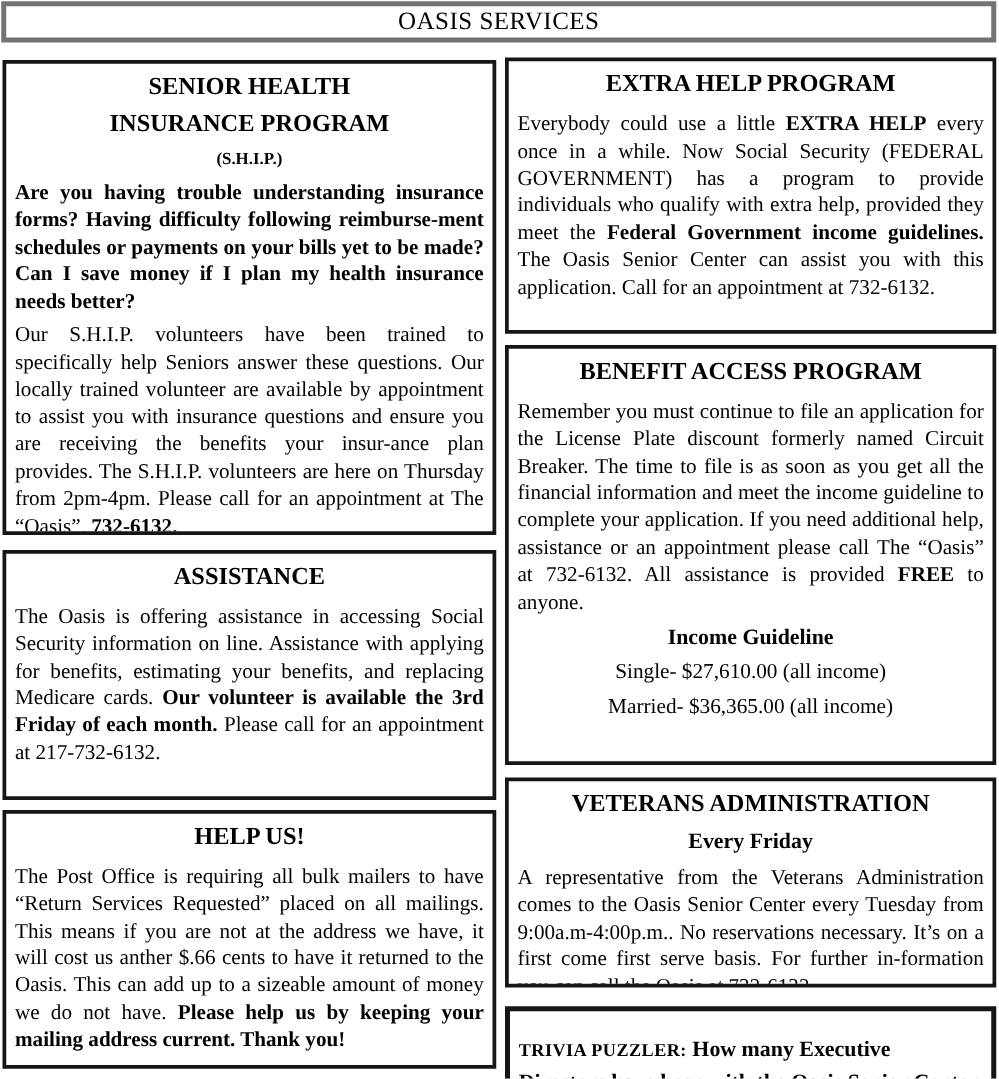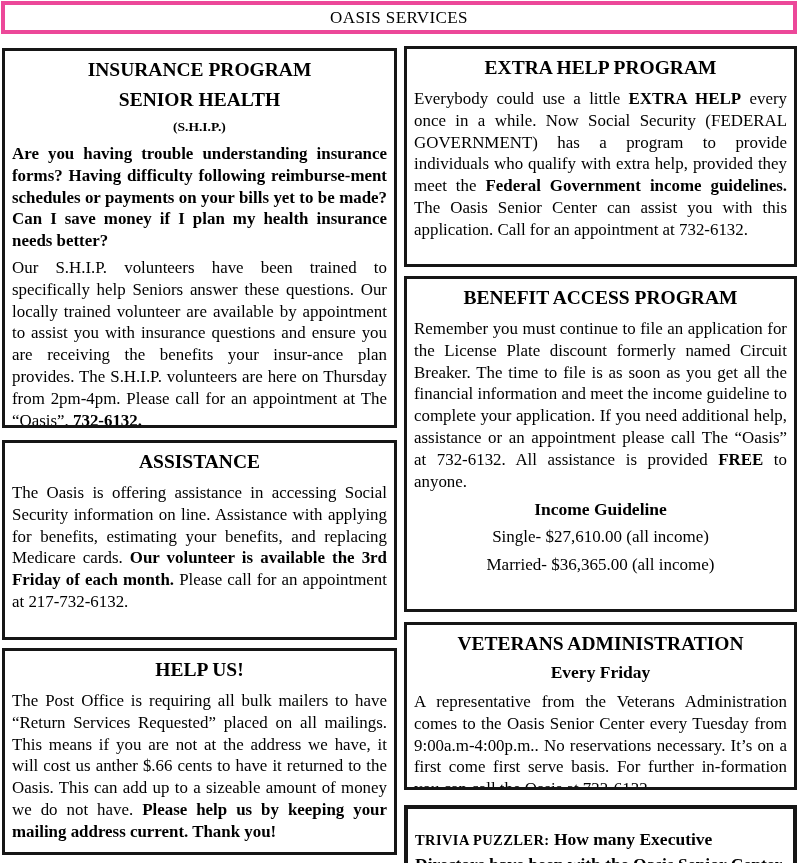--- a/index.html
+++ b/index.html
@@ -6,23 +6,23 @@
   html, body { background: #ffffff; }
   body {
     width: 799px; height: 863px;
     font-family: "Liberation Serif", serif;
     color: #000;
   }
   .page { position: relative; width: 799px; height: 863px; background: #fff; overflow: hidden; }
 
   .header-box {
     position: absolute; left: 1px; top: 1px; width: 796px; height: 33px;
-    border: 4px solid #ec4899; background: #fff;
+    border: 4px solid #737373; background: #fff;
     display: flex; align-items: center; justify-content: center;
-    font-size: 17px; letter-spacing: 0.4px;
+    font-size: 20px; letter-spacing: 0.4px;
   }
 
   .col { position: absolute; }
   .col-left  { left: 2px;   top: 48px; width: 395px; }
   .col-right { left: 404px; top: 46px; width: 393px; }
 
   .box {
     border: 3px solid #161616; background: #fff;
     padding: 2px 7px; overflow: hidden;
   }
@@ -56,22 +56,22 @@
 <div class="page">
 
   <div class="header-box">
     <span>OASIS SERVICES</span>
   </div>
 
   <div class="col col-left">
 
     <section class="box box-ship">
       <div class="t">
+        <span class="t-line">SENIOR HEALTH</span>
         <span class="t-line">INSURANCE PROGRAM</span>
-        <span class="t-line">SENIOR HEALTH</span>
       </div>
       <div class="sub">(S.H.I.P.)</div>
       <p class="p b">Are you having trouble understanding insurance forms?  Having difficulty following reimburse-ment schedules or payments on your bills yet to be made?  Can I save money if I plan my health insurance needs better?</p>
       <p class="p"><span>Our S.H.I.P. volunteers have been trained to specifically help Seniors answer these questions. Our locally trained volunteer are available by appointment to assist you with insurance  questions and ensure you are receiving the  benefits your insur-ance plan provides.  The S.H.I.P.  volunteers are here on Thursday from  2pm-4pm.  Please call for an appointment at The “Oasis”.  </span><span class="b">732-6132.</span></p>
     </section>
 
     <section class="box box-online">
       <div class="t">
         <span class="t-line">ASSISTANCE</span>
       </div>

